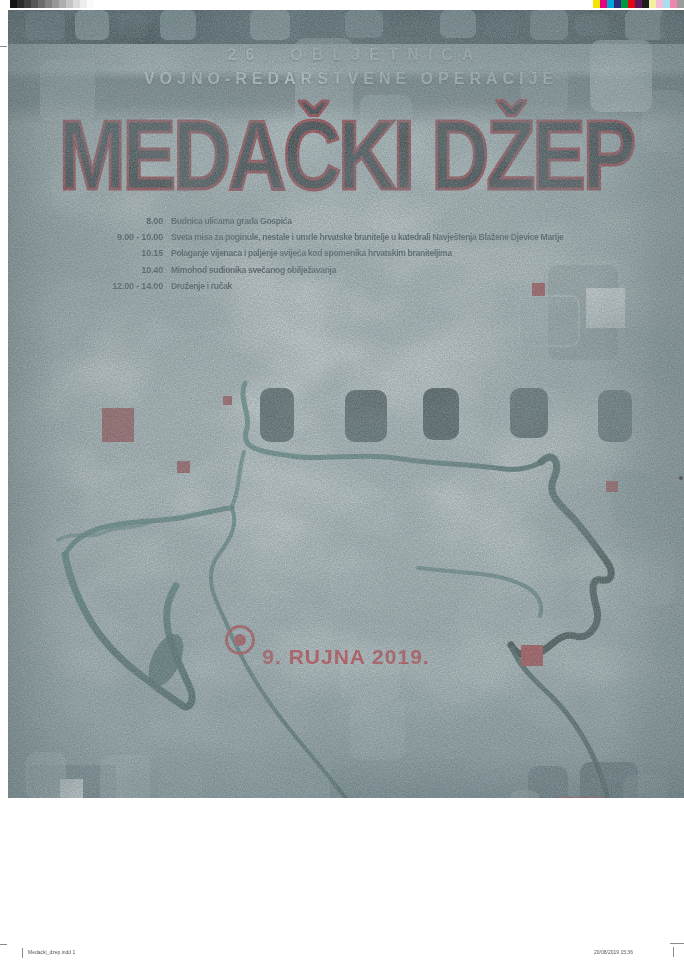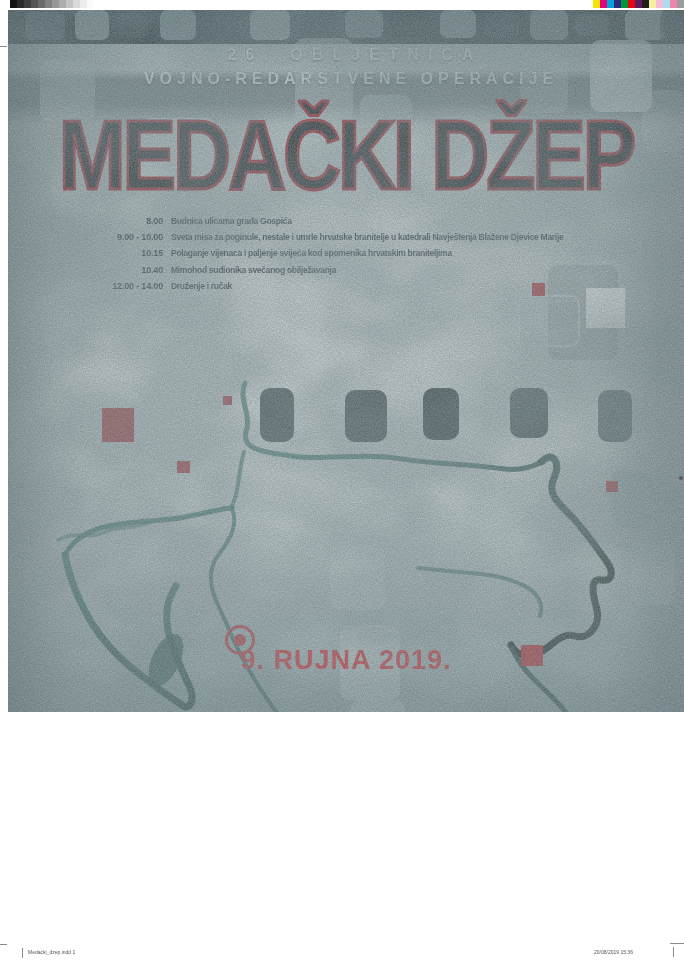--- a/index.html
+++ b/index.html
@@ -1,19 +1,19 @@
 <!DOCTYPE html>
 <html><head>
 <meta charset="utf-8">
 <style>
   html,body{margin:0;padding:0;background:#fff;}
   .page{position:relative;width:684px;height:960px;background:#ffffff;overflow:hidden;
         font-family:"Liberation Sans",sans-serif;}
   
-  .poster{position:absolute;left:8px;top:10px;width:676px;height:702px;overflow:hidden;
+  .poster{position:absolute;left:8px;top:10px;width:676px;height:788px;overflow:hidden;
     background:
       radial-gradient(420px 300px at 50% 56%, rgba(246,250,249,.55), rgba(246,250,249,0) 70%),
       radial-gradient(300px 220px at 14% 30%, rgba(60,82,88,.25), rgba(60,82,88,0) 70%),
       radial-gradient(260px 420px at 97% 45%, rgba(88,108,112,.35), rgba(88,108,112,0) 75%),
       radial-gradient(240px 200px at 90% 12%, rgba(130,150,154,.30), rgba(130,150,154,0) 70%),
       linear-gradient(90deg, rgba(56,76,82,.38) 0%, rgba(56,76,82,.08) 7%, rgba(56,76,82,0) 12%, rgba(56,76,82,0) 88%, rgba(70,92,97,.25) 96%),
       linear-gradient(180deg,#8ea1a6 0%,#b9c7c9 4%,#d7e0e0 12%,#e4eae9 22%,#e7ecec 38%,#eaefee 52%,#e2e9e8 64%,#d8e1e1 74%,#c6d2d3 84%,#a9babd 92%,#8ba0a4 100%);}
   .band-top{position:absolute;left:0;top:0;width:676px;height:34px;z-index:2;
     background:linear-gradient(90deg,#0b161b,#1d2f36 25%,#33464d 45%,#15262c 65%,#0a1519 100%);}
   .band-sub{position:absolute;left:0;top:60px;width:676px;height:55px;z-index:2;
@@ -37,21 +37,21 @@
     transform:scaleY(1.26) scaleX(1.03);transform-origin:50% 0;white-space:nowrap;}
   .sched{position:absolute;left:70px;top:205px;width:585px;z-index:7;display:flex;flex-direction:column;gap:5px;}
   .srow{display:flex;line-height:11.2px;}
   .stime{width:85px;text-align:right;font-size:9.5px;font-weight:bold;color:#18222c;
     letter-spacing:-.2px;flex:none;transform:scaleX(.95);transform-origin:100% 50%;}
   .sevent{margin-left:8px;font-size:9.5px;font-weight:bold;color:#1c2630;letter-spacing:-.35px;
     white-space:nowrap;transform:scaleX(.9);transform-origin:0 50%;}
   .gospic{position:absolute;left:0;top:607px;width:676px;text-align:center;z-index:7;
     font-size:26px;font-weight:bold;letter-spacing:1px;color:#e2222a;}
   .gdate{position:absolute;left:0;top:635px;width:676px;text-align:center;z-index:7;
-    font-size:27px;font-weight:bold;letter-spacing:1px;color:#e2222a;}
+    font-size:21px;font-weight:bold;letter-spacing:1px;color:#e2222a;}
   .marker{position:absolute;left:217px;top:615px;width:24px;height:24px;border:3px solid #d8232a;
     border-radius:50%;z-index:7;}
   .marker i{position:absolute;left:6px;top:6px;width:12px;height:12px;border-radius:50%;background:#d8232a;}
   .mark12{position:absolute;left:128px;top:908px;z-index:7;font-size:29px;font-weight:bold;
     color:#0c161b;opacity:.9;transform:rotate(180deg);}
   .markzoa{position:absolute;left:540px;top:916px;z-index:7;font-size:13px;font-weight:bold;
     letter-spacing:1px;color:#0c161b;opacity:.85;transform:rotate(180deg);}
   .map-svg{position:absolute;left:0;top:0;width:676px;height:936px;z-index:5;}
   .grain{position:absolute;left:0;top:0;width:676px;height:936px;z-index:9;pointer-events:none;}
   

